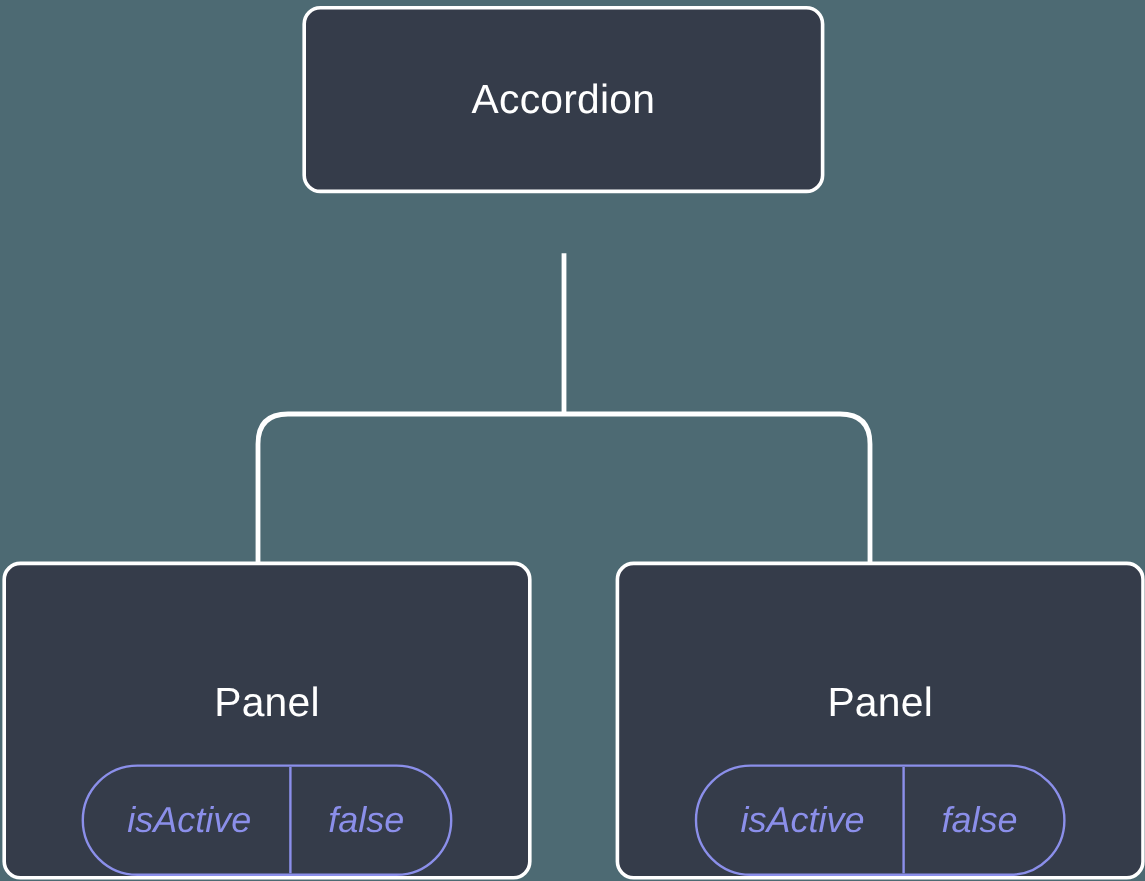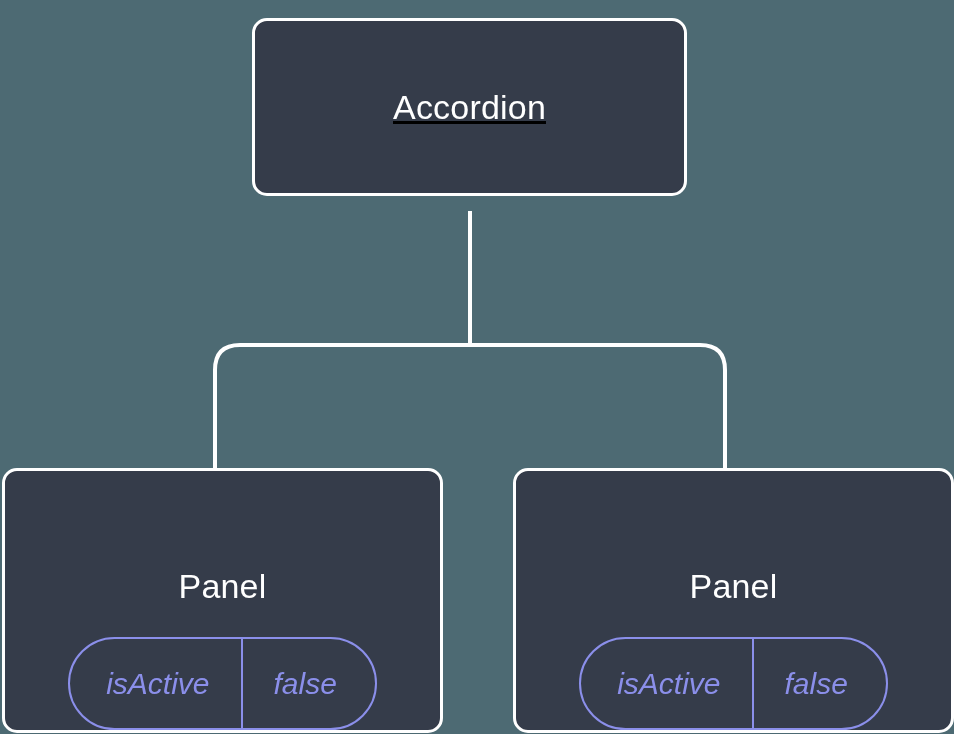--- a/index.html
+++ b/index.html
@@ -38,25 +38,24 @@
     box-sizing: border-box;
     background: #353c4a;
     border: 3px solid #ffffff;
     border-radius: 15px;
     display: flex;
     flex-direction: column;
     align-items: center;
   }
   .node-root {
     left: 252px;
-    top: 18px;
+    top: 5px;
     width: 435px;
-    height: 178px;
+    height: 156px;
     justify-content: center;
-    text-decoration: underline;
   }
   .node-panel {
     top: 468px;
     width: 441px;
     height: 265px;
     justify-content: flex-end;
   }
   .node-panel-left  { left: 2px; }
   .node-panel-right { left: 513px; }
 

